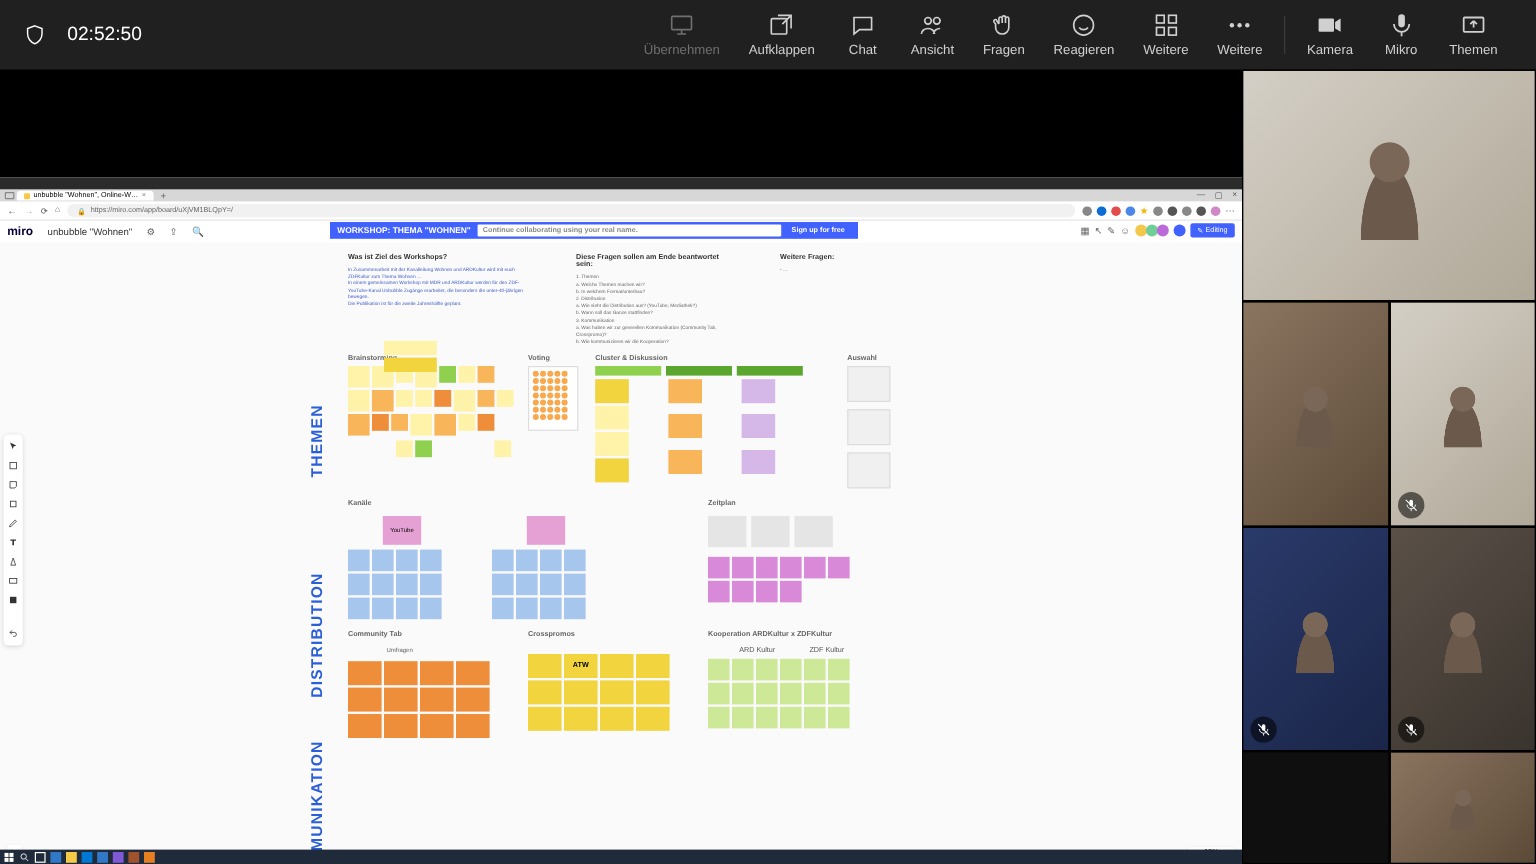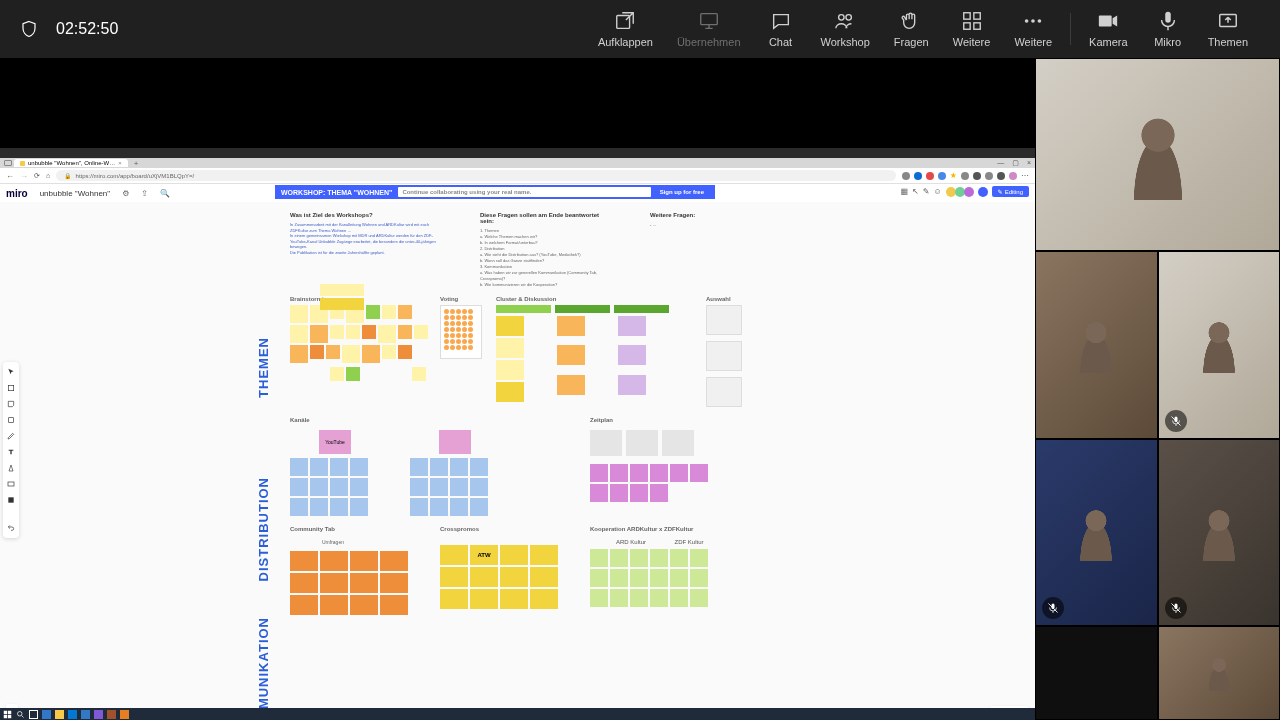--- a/index.html
+++ b/index.html
@@ -106,63 +106,72 @@
 </head>
 <body>
 
 <div class="top-bar">
   <svg class="shield-icon" viewBox="0 0 24 24" fill="none" stroke="currentColor" stroke-width="1.6">
       <path d="M12 2 L20 5 V11 C20 16 16.5 20.5 12 22 C7.5 20.5 4 16 4 11 V5 Z"></path>
     </svg>
   <div class="timer">02:52:50</div>
 
   <div class="meeting-controls">
+    <div class="mc-btn" style="color:#6f6f6f">
+      <span class="mc-icon">
+          <svg viewBox="0 0 24 24" width="22" height="22" fill="none" stroke="currentColor" stroke-width="1.5">
+            <rect x="3" y="4" width="18" height="12" rx="1"></rect>
+            <path d="M8 20h8M12 16v4"></path>
+          </svg>
+        </span>
+      <span>Übernehmen</span>
+    </div>
     <div class="mc-btn">
       <span class="mc-icon">
           <svg viewBox="0 0 24 24" width="22" height="22" fill="none" stroke="currentColor" stroke-width="1.5">
             <rect x="3" y="6" width="14" height="14" rx="1"></rect>
             <path d="M9 3h12v12M21 3l-8 8"></path>
           </svg>
         </span>
       <span>Aufklappen</span>
-    </div>
-    <div class="mc-btn" style="color:#6f6f6f">
-      <span class="mc-icon">
-          <svg viewBox="0 0 24 24" width="22" height="22" fill="none" stroke="currentColor" stroke-width="1.5">
-            <rect x="3" y="4" width="18" height="12" rx="1"></rect>
-            <path d="M8 20h8M12 16v4"></path>
-          </svg>
-        </span>
-      <span>Übernehmen</span>
     </div>
     <div class="mc-btn">
       <span class="mc-icon">
           <svg viewBox="0 0 24 24" width="22" height="22" fill="none" stroke="currentColor" stroke-width="1.5">
             <path d="M4 5h16v11H9l-5 4V5z"></path>
           </svg>
         </span>
       <span>Chat</span>
     </div>
     <div class="mc-btn">
       <span class="mc-icon">
           <svg viewBox="0 0 24 24" width="22" height="22" fill="none" stroke="currentColor" stroke-width="1.5">
             <circle cx="8" cy="8" r="3"></circle>
             <circle cx="16" cy="8" r="3"></circle>
             <path d="M2 20c0-3 3-5 6-5s6 2 6 5M13 20c0-3 3-5 6-5"></path>
           </svg>
         </span>
-      <span>Workshop</span>
+      <span>Ansicht</span>
     </div>
     <div class="mc-btn">
       <span class="mc-icon">
           <svg viewBox="0 0 24 24" width="22" height="22" fill="none" stroke="currentColor" stroke-width="1.5">
             <path d="M7 11V6a1.5 1.5 0 013 0v4m0-5a1.5 1.5 0 013 0v5m0-4a1.5 1.5 0 013 0v8a6 6 0 01-12 0v-3l-1.5-2a1.5 1.5 0 012-2L7 11"></path>
           </svg>
         </span>
       <span>Fragen</span>
+    </div>
+    <div class="mc-btn">
+      <span class="mc-icon">
+          <svg viewBox="0 0 24 24" width="22" height="22" fill="none" stroke="currentColor" stroke-width="1.5">
+            <circle cx="12" cy="12" r="9"></circle>
+            <path d="M8 14s1.5 2 4 2 4-2 4-2M9 9h.01M15 9h.01"></path>
+          </svg>
+        </span>
+      <span>Reagieren</span>
     </div>
     <div class="mc-btn">
       <span class="mc-icon">
           <svg viewBox="0 0 24 24" width="22" height="22" fill="none" stroke="currentColor" stroke-width="1.5">
             <rect x="3" y="3" width="7" height="7"></rect>
             <rect x="14" y="3" width="7" height="7"></rect>
             <rect x="3" y="14" width="7" height="7"></rect>
             <rect x="14" y="14" width="7" height="7"></rect>
           </svg>
         </span>

